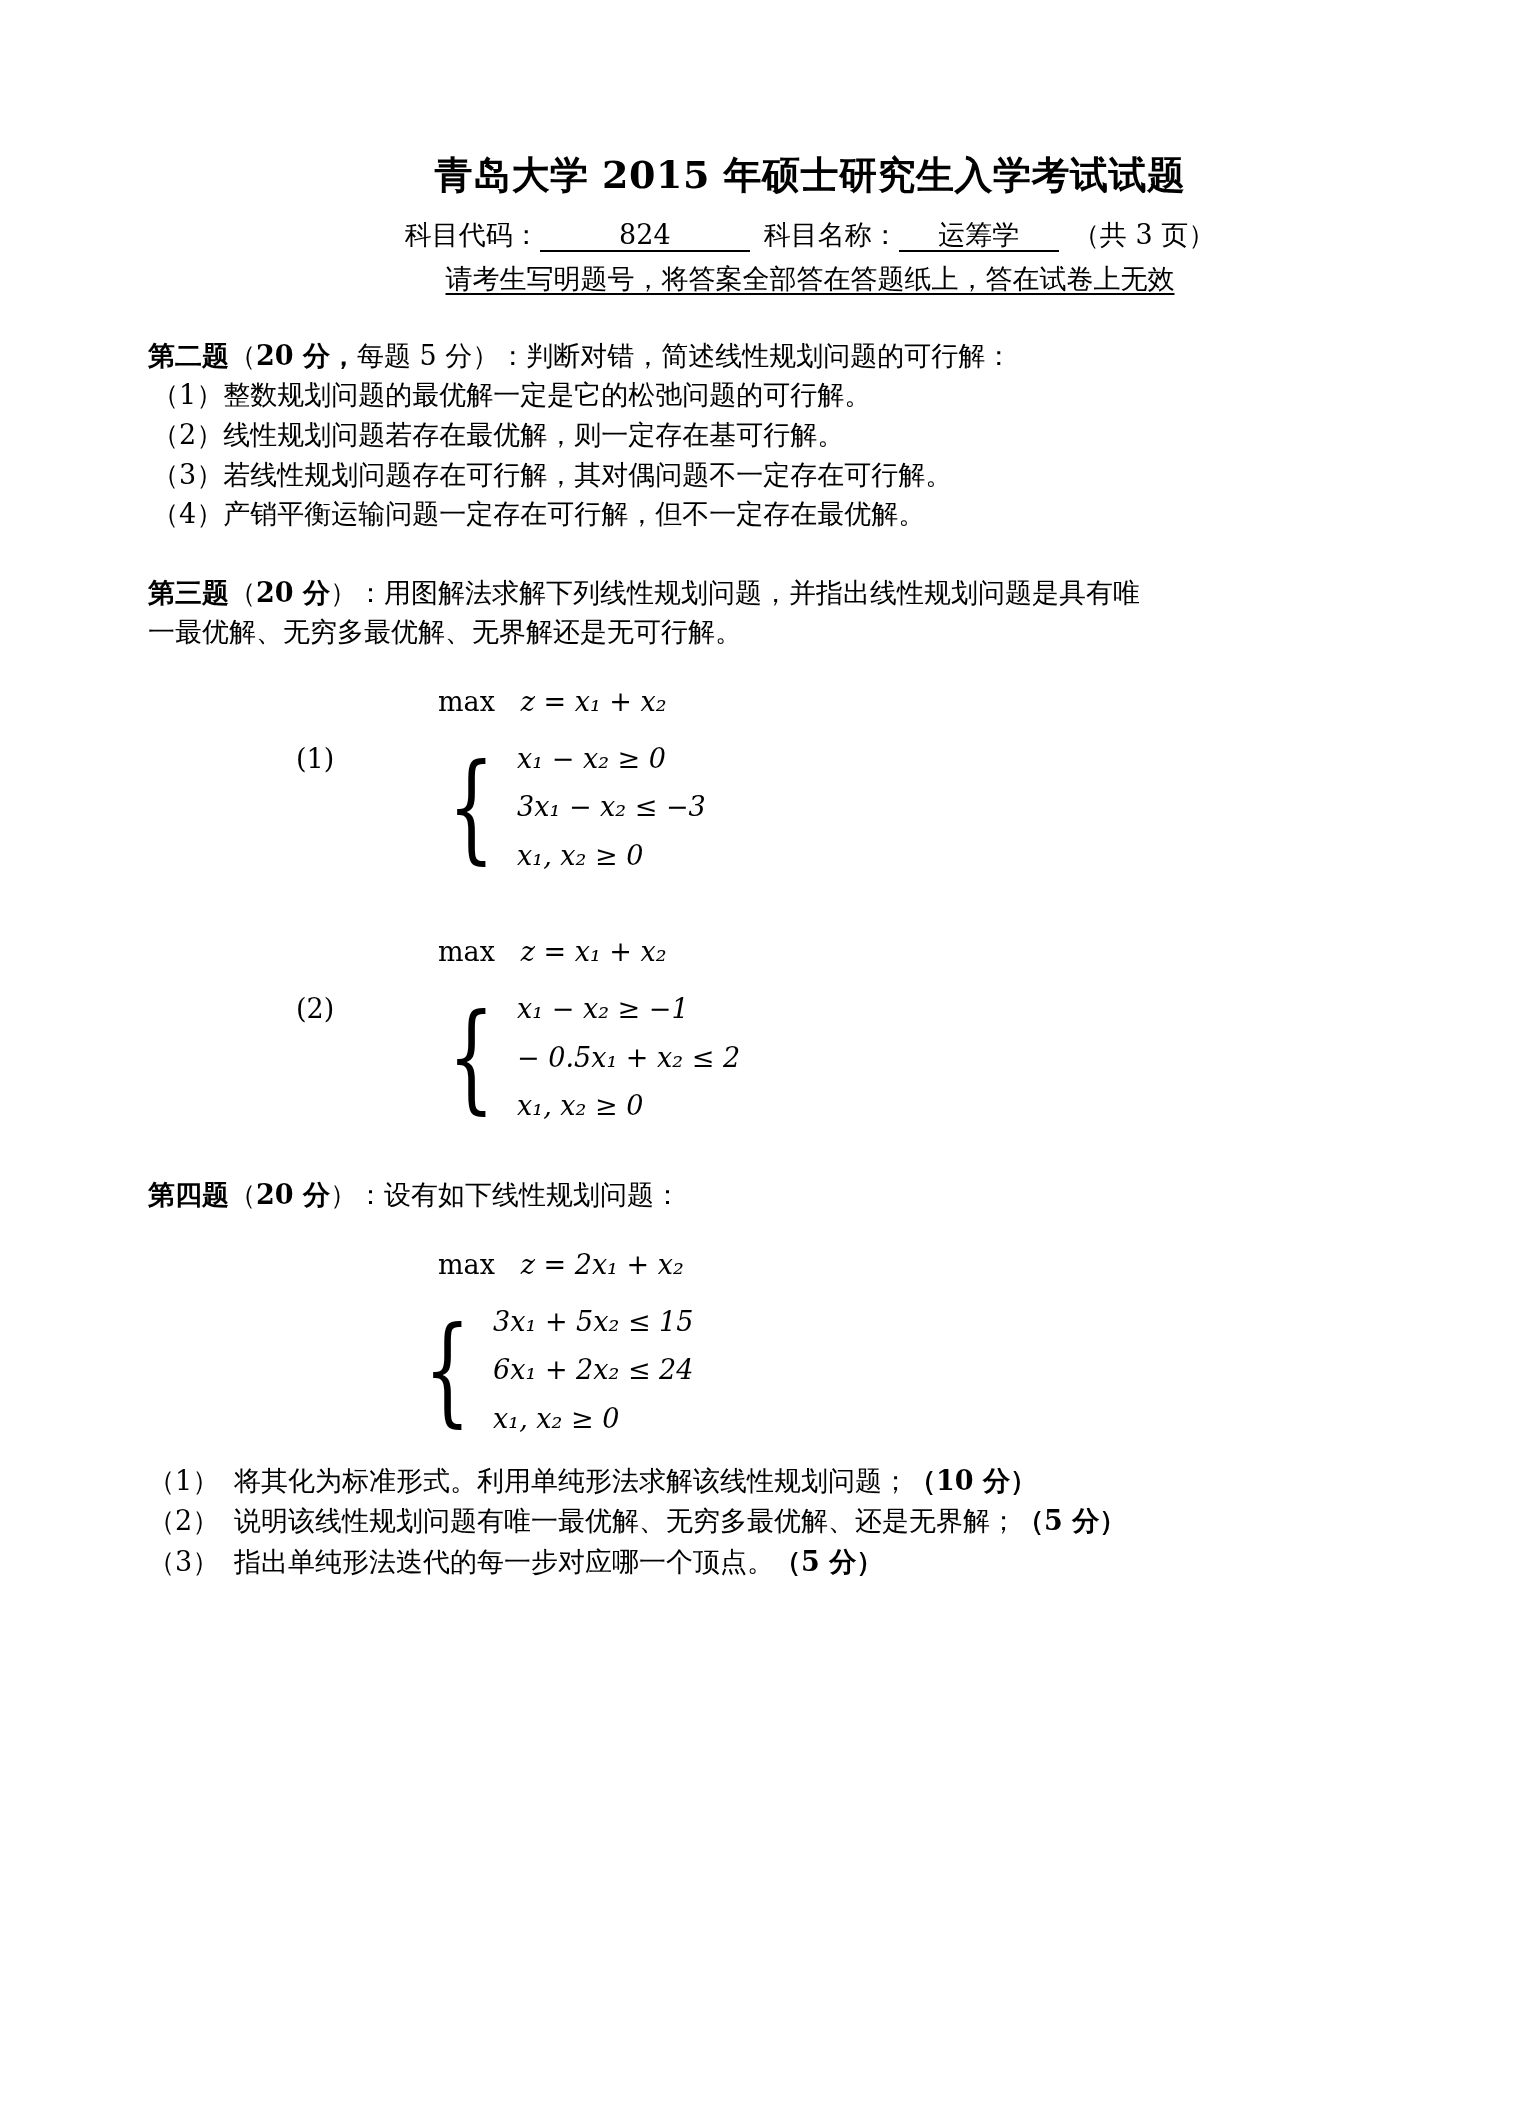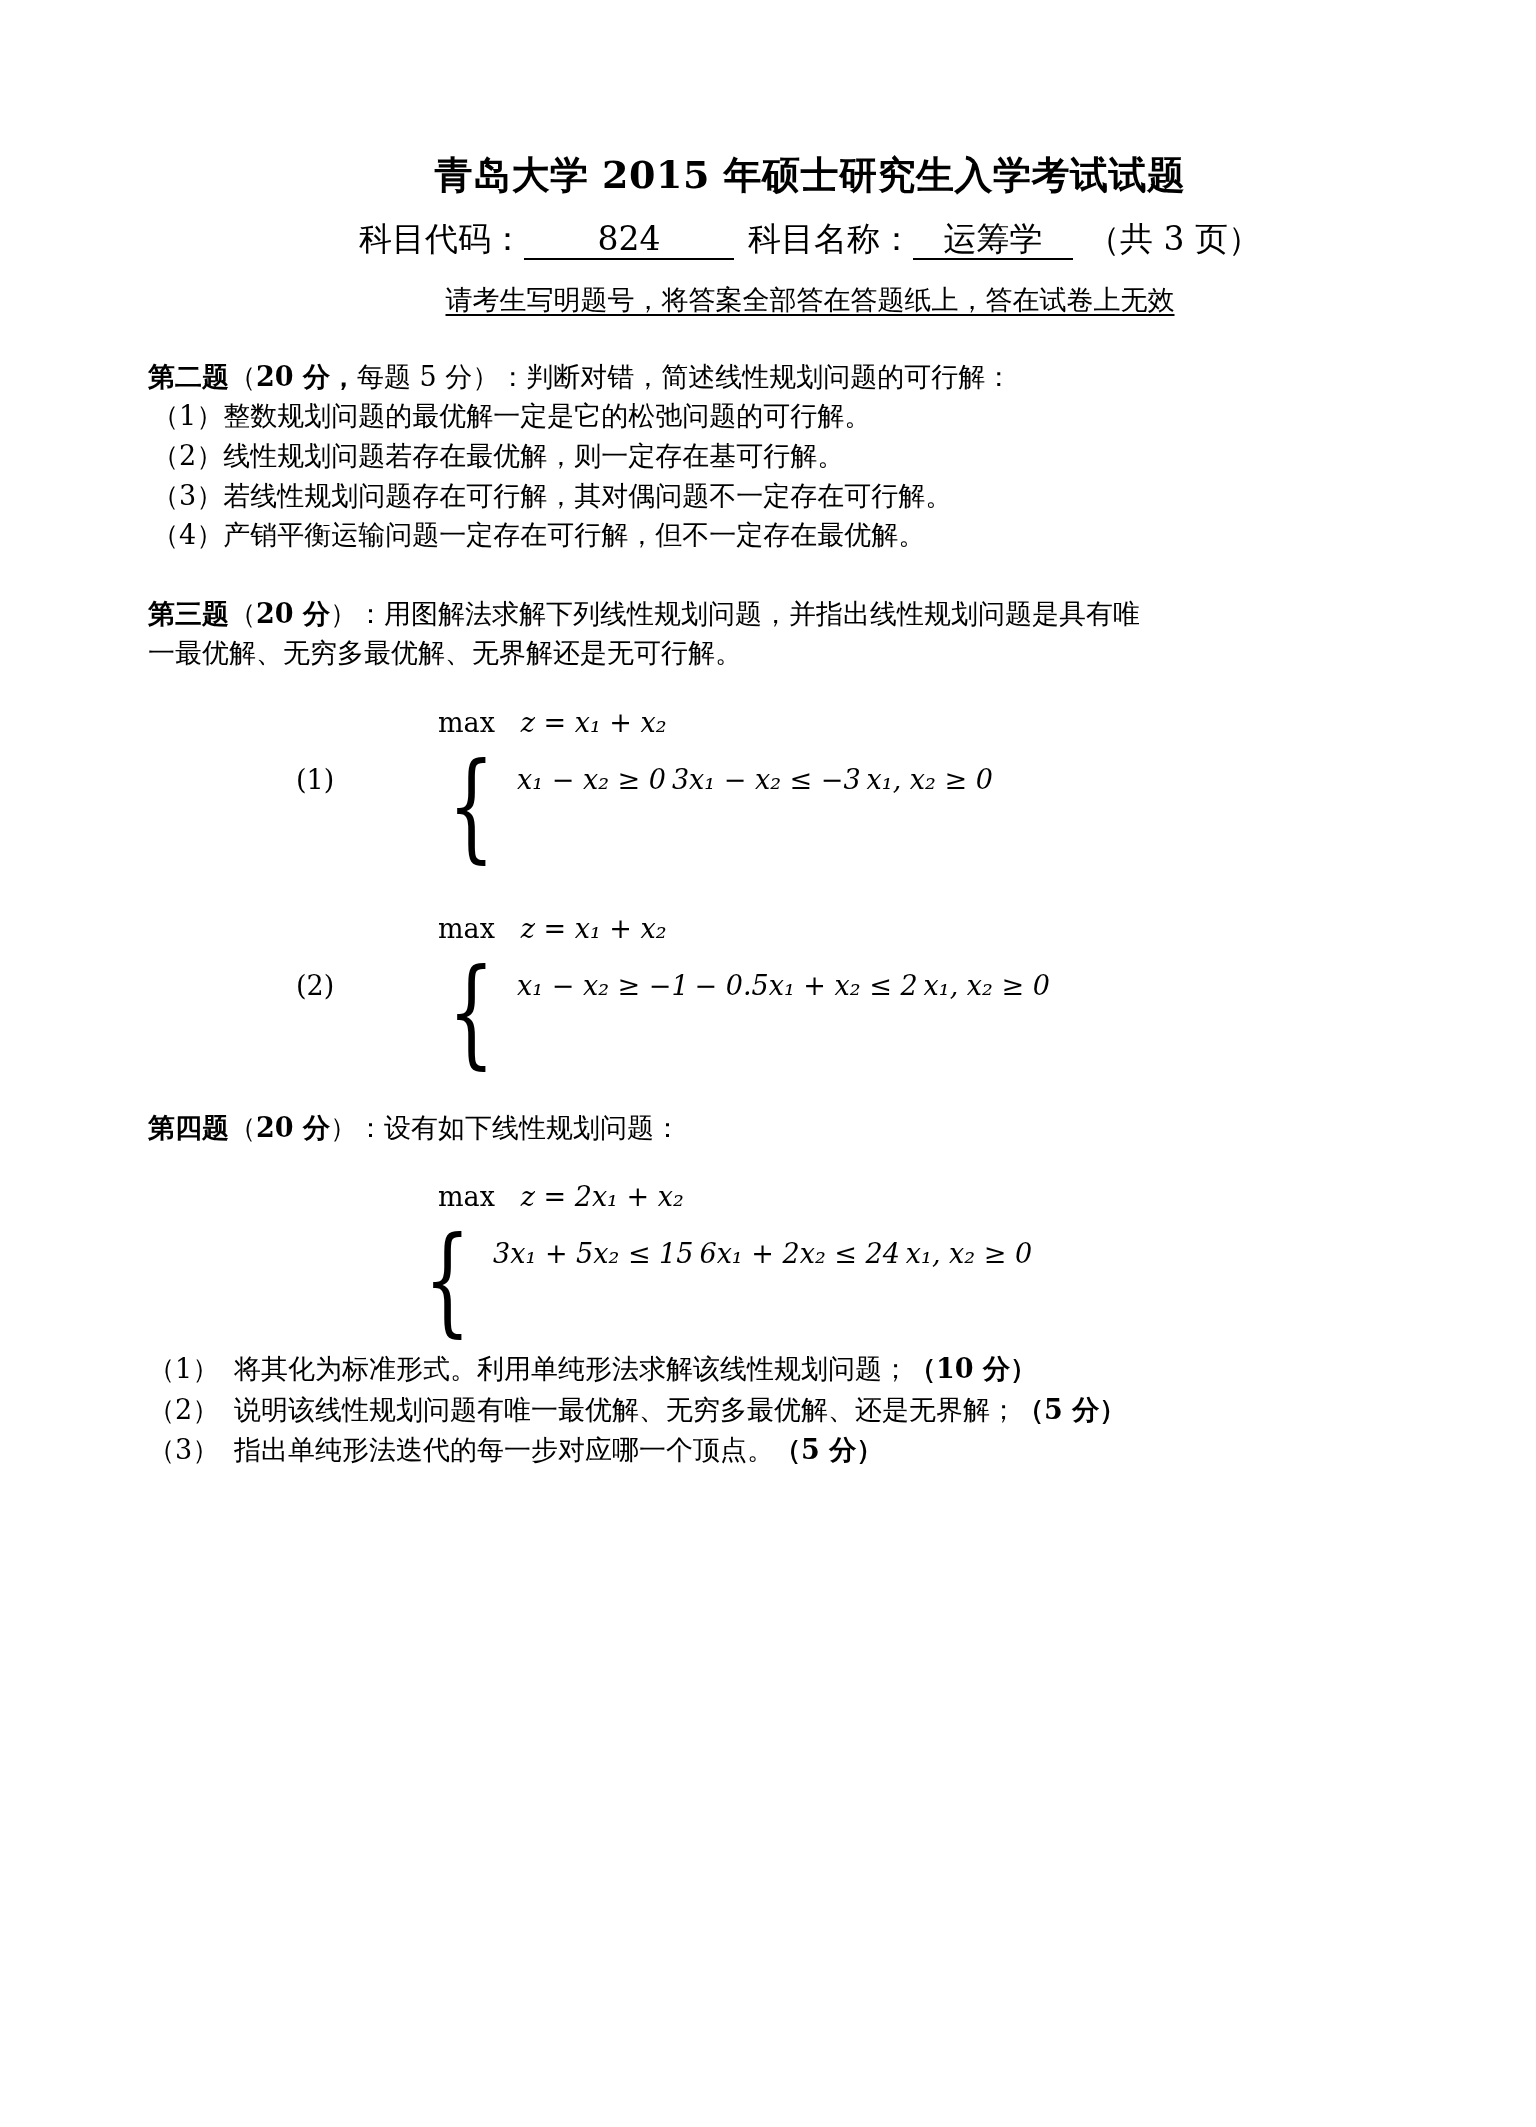--- a/index.html
+++ b/index.html
@@ -26,23 +26,23 @@
   
   .doc-title {
     font-size: 38px;
     font-weight: bold;
     text-align: center;
     letter-spacing: 0.5px;
     margin: 0 0 16px 0;
     font-family: "DejaVu Serif", "Liberation Serif", serif;
   }
   .subject-line {
-    font-size: 33px;
-    text-align: center;
-    margin: 0 0 20px 0;
+    font-size: 27px;
+    text-align: center;
+    margin: 0 0 8px 0;
     white-space: nowrap;
   }
   .fill {
     display: inline-block;
     border-bottom: 2px solid #000;
     text-align: center;
     line-height: 1.15;
   }
   .fill.code { min-width: 210px; }
   .fill.name { min-width: 160px; }
@@ -101,22 +101,23 @@
     font-weight: 300;
     transform: scaleX(0.62);
     transform-origin: left center;
     margin-right: -10px;
     display: flex;
     align-items: center;
     user-select: none;
   }
   .sys-rows {
     display: flex;
+    flex-direction: column;
     justify-content: center;
-    gap: 6px;
+    gap: 16px;
     padding-left: 4px;
   }
   .sys-row {
     font-size: 27px;
     white-space: nowrap;
     line-height: 1.2;
   }
   .num-label {
     position: absolute;
     left: 148px;

